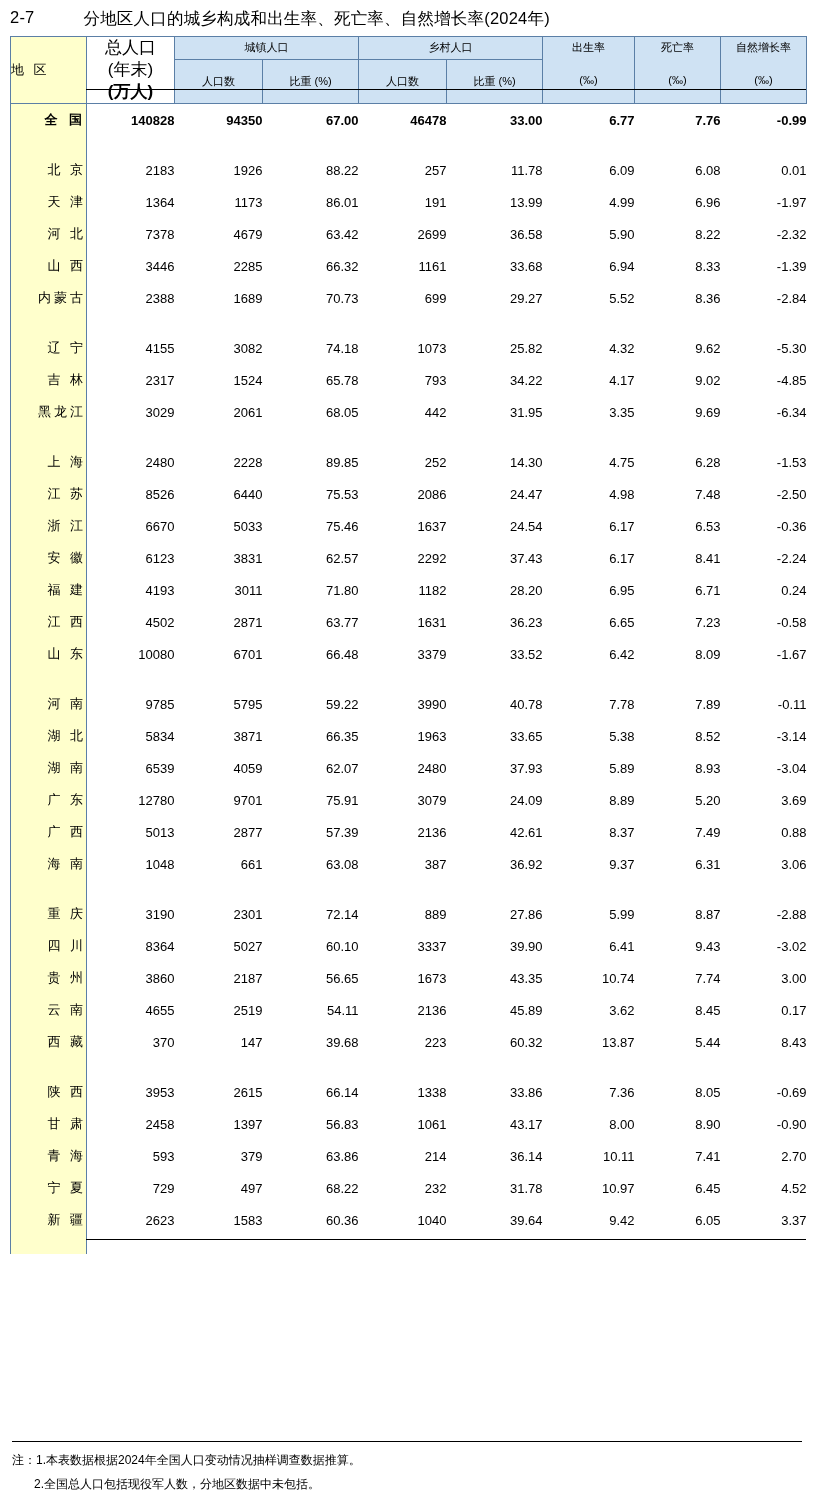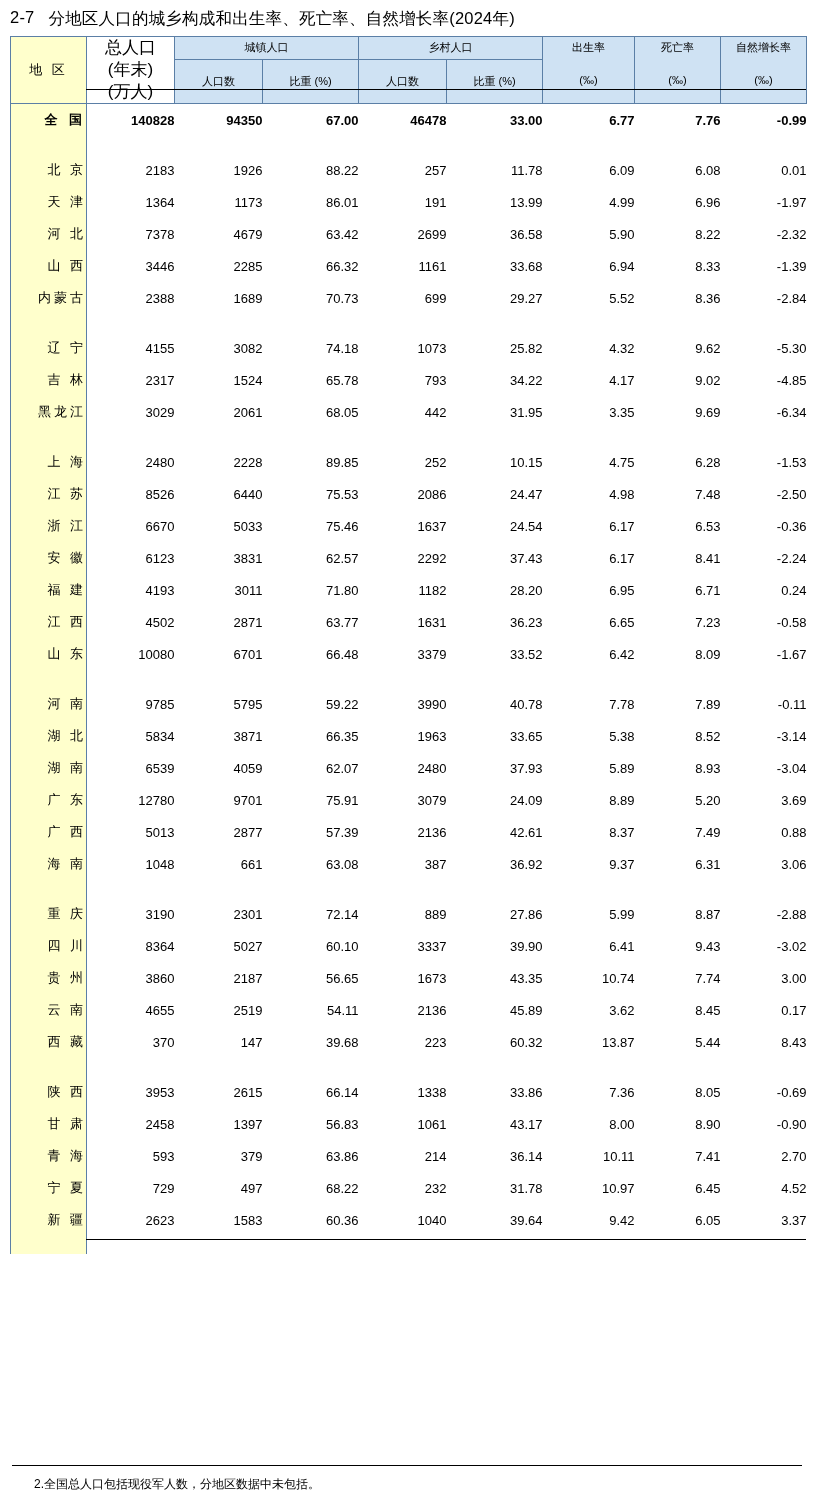--- a/index.html
+++ b/index.html
@@ -31,20 +31,21 @@
     letter-spacing: 0.2px;
   }
   .title-num {
     font-size: 16.5px;
     margin-right: 14px;
     white-space: nowrap;
   }
   .title-text {
     font-size: 16.5px;
     white-space: nowrap;
+    margin-left: 35px;
   }
   
   table.main {
     border-collapse: collapse;
     width: 796px;
     margin-left: 10px;
     table-layout: fixed;
   }
   table.main td, table.main th {
     padding: 0;
@@ -56,21 +57,20 @@
     border: 1px solid #5b7fa6;
     text-align: center;
     font-size: 11px;
     line-height: 1.25;
     color: #000;
     height: 18px;
   }
   .hdr-region {
     background: #ffffcc;
     border: 1px solid #5b7fa6;
-    text-align: center;
     font-size: 13px;
     letter-spacing: 3px;
   }
   .hdr-total {
     background: #ffffff;
     border: 1px solid #5b7fa6;
     text-align: center;
     font-size: 17px;
     line-height: 1.3;
   }
@@ -166,21 +166,21 @@
           <td class="hdr-total" style="border-top:none;border-bottom:none;margin-top:36px;">(年末)</td>
           <td class="hdr" rowspan="2">人口数</td>
           <td class="hdr" rowspan="2">比重 (%)</td>
           <td class="hdr" rowspan="2">人口数</td>
           <td class="hdr" rowspan="2">比重 (%)</td>
           <td class="hdr" rowspan="2" style="border-top:none;">(‰)</td>
           <td class="hdr" rowspan="2" style="border-top:none;">(‰)</td>
           <td class="hdr" rowspan="2" style="border-top:none;">(‰)</td>
         </tr>
         <tr>
-          <td class="hdr-total" style="border-top:none;">(万人)</td>
+          <td class="hdr-total" style="border-top:none;font-weight:bold;">(万人)</td>
         </tr>
       </thead>
       <tbody id="tbody">
           <tr>
             <td class="region nation">全  国</td>
             <td class="num bold">140828</td>
             <td class="num bold">94350</td>
             <td class="num bold">67.00</td>
             <td class="num bold">46478</td>
             <td class="num bold">33.00</td>
@@ -308,21 +308,21 @@
             <td>&nbsp;</td>
             <td>&nbsp;</td>
             <td>&nbsp;</td>
           </tr>
           <tr>
             <td class="region">上  海</td>
             <td class="num">2480</td>
             <td class="num">2228</td>
             <td class="num">89.85</td>
             <td class="num">252</td>
-            <td class="num">10.15</td>
+            <td class="num">14.30</td>
             <td class="num">4.75</td>
             <td class="num">6.28</td>
             <td class="num">-1.53</td>
           </tr>
           <tr>
             <td class="region">江  苏</td>
             <td class="num">8526</td>
             <td class="num">6440</td>
             <td class="num">75.53</td>
             <td class="num">2086</td>
@@ -608,16 +608,17 @@
           </tr>
         </tbody>
     </table>
   <div class="hline" style="top: 52.5px;"></div>
       <div class="hline" style="top: 1203px;"></div>
       <div style="position: absolute; pointer-events: none;"></div>
     </div>
 
   <div class="notes">
     <div class="sep"></div>
+    <div class="note-line">注：1.本表数据根据2024年全国人口变动情况抽样调查数据推算。</div>
     <div class="note-line note-indent">2.全国总人口包括现役军人数，分地区数据中未包括。</div>
   </div>
 
 </div>
 
 </body></html>

